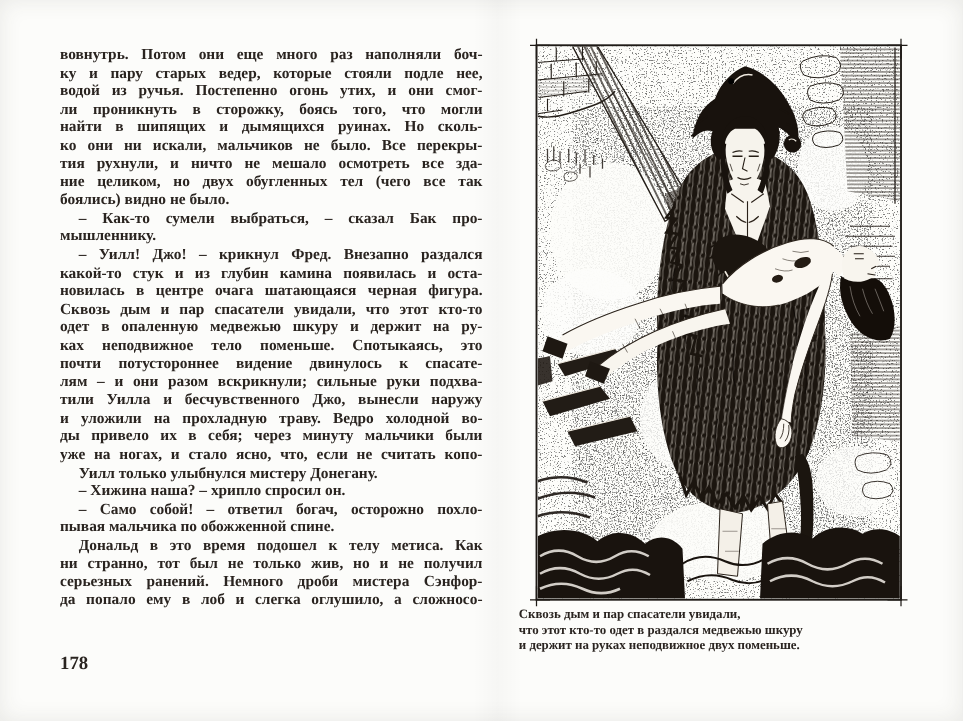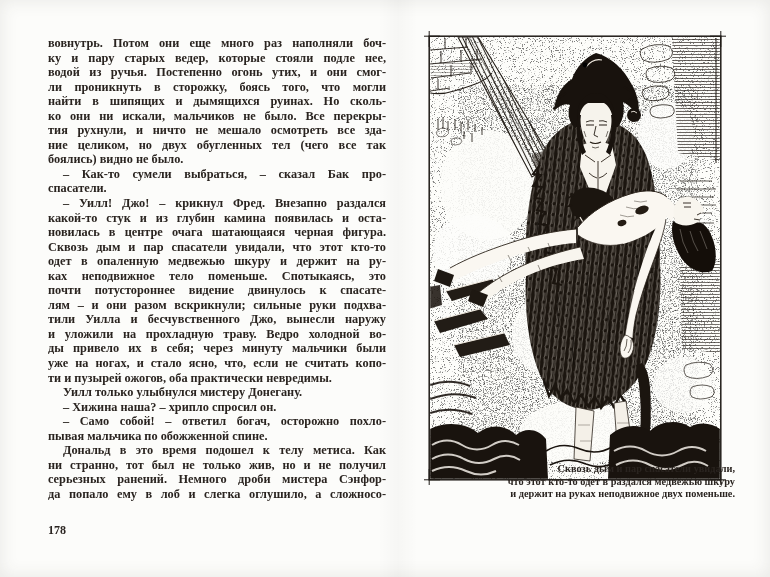--- a/index.html
+++ b/index.html
@@ -19,62 +19,61 @@
   .text-block{
     position:absolute;left:48px;top:36px;width:338px;
     font-size:12.3px;line-height:14.55px;font-weight:bold;
     color:#2a2420;
   }
   .line{text-align:justify;text-align-last:justify;}
   .line.last{text-align-last:left;}
   .line.indent{text-indent:15px;}
   .page-number{
     position:absolute;left:48px;top:523px;
-    font-size:12px;font-weight:bold;color:#2a2420;
+    font-size:15px;font-weight:bold;color:#2a2420;
   }
   
   .illustration{position:absolute;left:428px;top:35px;width:294px;height:446px;}
   .illu{position:absolute;left:0;top:0;overflow:visible;display:block;}
   .caption{
-    position:absolute;left:415px;top:463px;width:320px;
+    position:absolute;left:415px;top:486px;width:320px;
     font-size:10.3px;line-height:12.6px;font-weight:bold;
-    color:#2a2420;text-align:right;
+    color:#2a2420;text-align:left;
   }
 </style>
 </head>
 <body>
 
 <div class="spread">
 
   <div class="left-page">
     <div class="text-block">
         <div class="line">вовнутрь. Потом они еще много раз наполняли боч-</div>
         <div class="line">ку и пару старых ведер, которые стояли подле нее,</div>
         <div class="line">водой из ручья. Постепенно огонь утих, и они смог-</div>
         <div class="line">ли проникнуть в сторожку, боясь того, что могли</div>
         <div class="line">найти в шипящих и дымящихся руинах. Но сколь-</div>
         <div class="line">ко они ни искали, мальчиков не было. Все перекры-</div>
         <div class="line">тия рухнули, и ничто не мешало осмотреть все зда-</div>
         <div class="line">ние целиком, но двух обугленных тел (чего все так</div>
         <div class="line last">боялись) видно не было.</div>
         <div class="line indent">– Как-то сумели выбраться, – сказал Бак про-</div>
-        <div class="line last">спасатели.</div>
+        <div class="line last">мышленнику.</div>
         <div class="line indent">– Уилл! Джо! – крикнул Фред. Внезапно раздался</div>
         <div class="line">какой-то стук и из глубин камина появилась и оста-</div>
         <div class="line">новилась в центре очага шатающаяся черная фигура.</div>
         <div class="line">Сквозь дым и пар спасатели увидали, что этот кто-то</div>
         <div class="line">одет в опаленную медвежью шкуру и держит на ру-</div>
         <div class="line">ках неподвижное тело поменьше. Спотыкаясь, это</div>
         <div class="line">почти потустороннее видение двинулось к спасате-</div>
         <div class="line">лям – и они разом вскрикнули; сильные руки подхва-</div>
         <div class="line">тили Уилла и бесчувственного Джо, вынесли наружу</div>
         <div class="line">и уложили на прохладную траву. Ведро холодной во-</div>
         <div class="line">ды привело их в себя; через минуту мальчики были</div>
         <div class="line">уже на ногах, и стало ясно, что, если не считать копо-</div>
-        <div class="line last">ти и пузырей ожогов, оба практически невредимы.</div>
         <div class="line last indent">Уилл только улыбнулся мистеру Донегану.</div>
         <div class="line last indent">– Хижина наша? – хрипло спросил он.</div>
         <div class="line indent">– Само собой! – ответил богач, осторожно похло-</div>
         <div class="line last">пывая мальчика по обожженной спине.</div>
         <div class="line indent">Дональд в это время подошел к телу метиса. Как</div>
         <div class="line">ни странно, тот был не только жив, но и не получил</div>
         <div class="line">серьезных ранений. Немного дроби мистера Сэнфор-</div>
         <div class="line">да попало ему в лоб и слегка оглушило, а сложносо-</div>
       </div>
     <div class="page-number">178</div>

